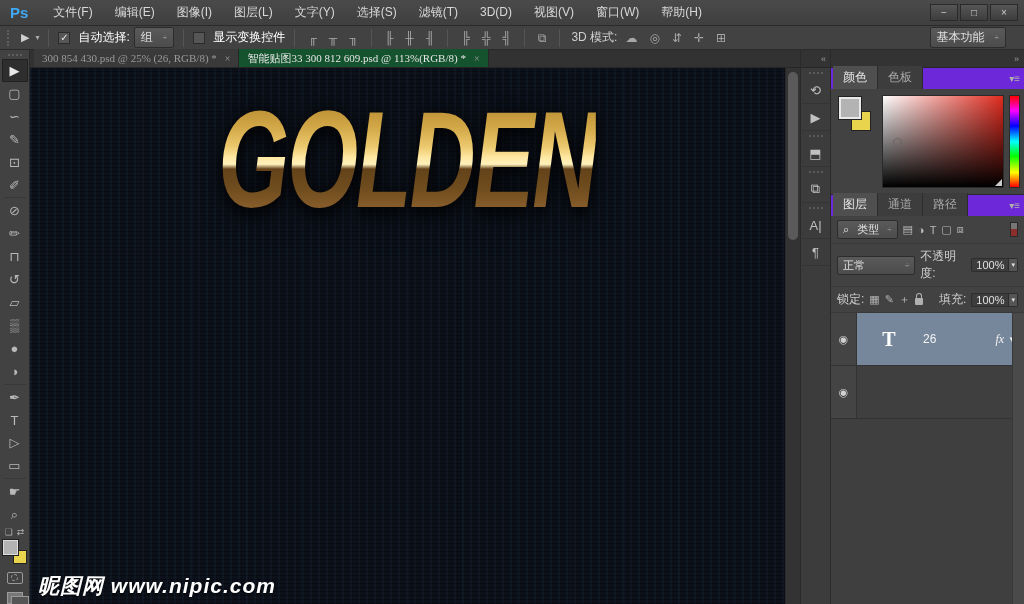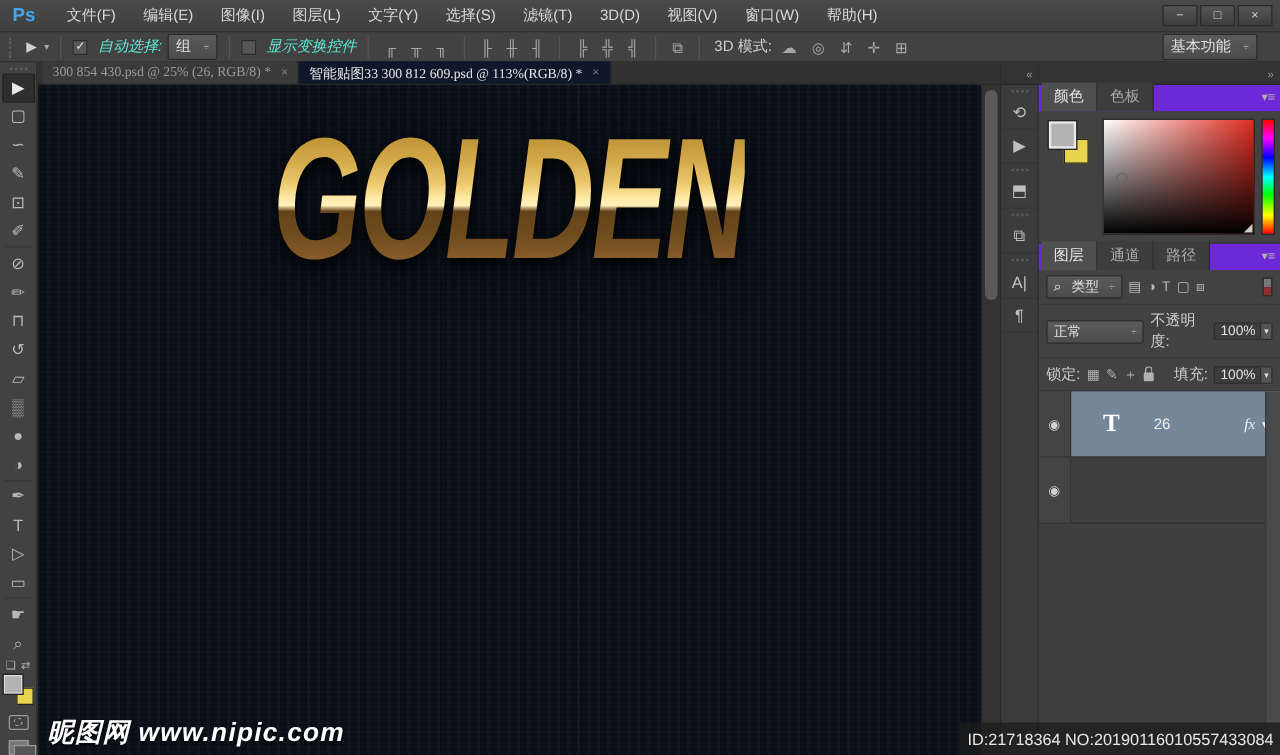--- a/index.html
+++ b/index.html
@@ -14,33 +14,33 @@
   .win-controls { margin-left:auto; display:flex; gap:2px; }
   .win-btn { width:28px; height:17px; background:linear-gradient(#565656,#3d3d3d); border:1px solid #2a2a2a; color:#cfcfcf; font-size:10px; line-height:15px; text-align:center; }
 
   
   .optionsbar { height:24px; background:#424242; border-bottom:1px solid #2a2a2a; display:flex; align-items:center; padding:0 4px; gap:4px; font-size:12px; }
   .grip { width:5px; height:16px; border-left:2px dotted #5e5e5e; margin:0 3px; }
   .tool-preview { color:#cfcfcf; font-size:11px; padding:0 2px; }
   .mini-drop { font-size:8px; color:#aaa; }
   .sep { width:1px; height:18px; background:#555; margin:0 5px; }
   .checkbox { width:12px; height:12px; background:#565656; border:1px solid #2c2c2c; display:inline-flex; align-items:center; justify-content:center; font-size:10px; color:#e8e8e8; margin-right:4px; }
-  .opt-label { color:#5eead4;font-style:italic; }
+  .opt-label { color:#ffffff; }
   .dropdown { background:linear-gradient(#5a5a5a,#4c4c4c); border:1px solid #2c2c2c; border-radius:2px; padding:1px 6px; display:inline-flex; align-items:center; gap:10px; color:#e0e0e0; }
   .dropdown .arrow { font-size:8px; color:#bbb; }
   .icon-btn { color:#a8a8a8; font-size:12px; padding:0 4px; }
   .threed-label { color:#cfcfcf; margin-left:2px; }
   .workspace-btn { margin-left:auto; margin-right:14px;text-align:right; }
 
   
   .doc-row { display:flex; flex:1; min-height:0; }
   .center-col { flex:1; display:flex; flex-direction:column; min-width:0; }
   .tabbar { height:18px; background:#323232; display:flex; align-items:flex-end; padding-left:4px; border-bottom:1px solid #262626; }
   .doc-tab { height:18px; display:flex; align-items:center; gap:8px; padding:0 8px; font-size:11px; background:#3a3a3a; color:#9a9a9a; border-right:1px solid #262626; white-space:nowrap;font-family:Liberation Serif, serif; }
-  .doc-tab.active { background:#0f172a; color:#e6e6e6; }
+  .doc-tab.active { background:#14532d; color:#e6e6e6; }
   .tab-close { font-size:10px; color:#9a9a9a; }
 
   
   .toolbar { width:30px; background:#424242; border-right:1px solid #2a2a2a; display:flex; flex-direction:column; align-items:center; padding-top:2px; z-index:3; }
   .toolbar .tgrip { width:14px; border-top:2px dotted #5e5e5e; margin:2px 0 3px; }
   .tool { width:26px; height:23px; display:flex; align-items:center; justify-content:center; color:#b9b9b9; font-size:13px; position:relative; }
   .tool.selected { background:#2e2e2e; border:1px solid #222; color:#e8e8e8; }
   .tool-sep { width:22px; border-top:1px solid #383838; margin:1px 0; }
   .swatch-pair { position:relative; width:24px; height:24px; margin-top:2px; }
   .swatch-bg { position:absolute; right:0; bottom:0; width:14px; height:14px; background:#e8d44d; border:1px solid #222; }
@@ -399,16 +399,13 @@
           </div>
         </div>
         <div class="layer-row">
           <div class="eye-cell">◉</div>
         </div>
         <div class="layers-scroll"></div>
       </div>
     </div>
   </div>
 
-  <div class="id-bar">
-    <span>ID:21718364 NO:20190116010557433084</span>
-  </div>
 </div>
 
 </body></html>

